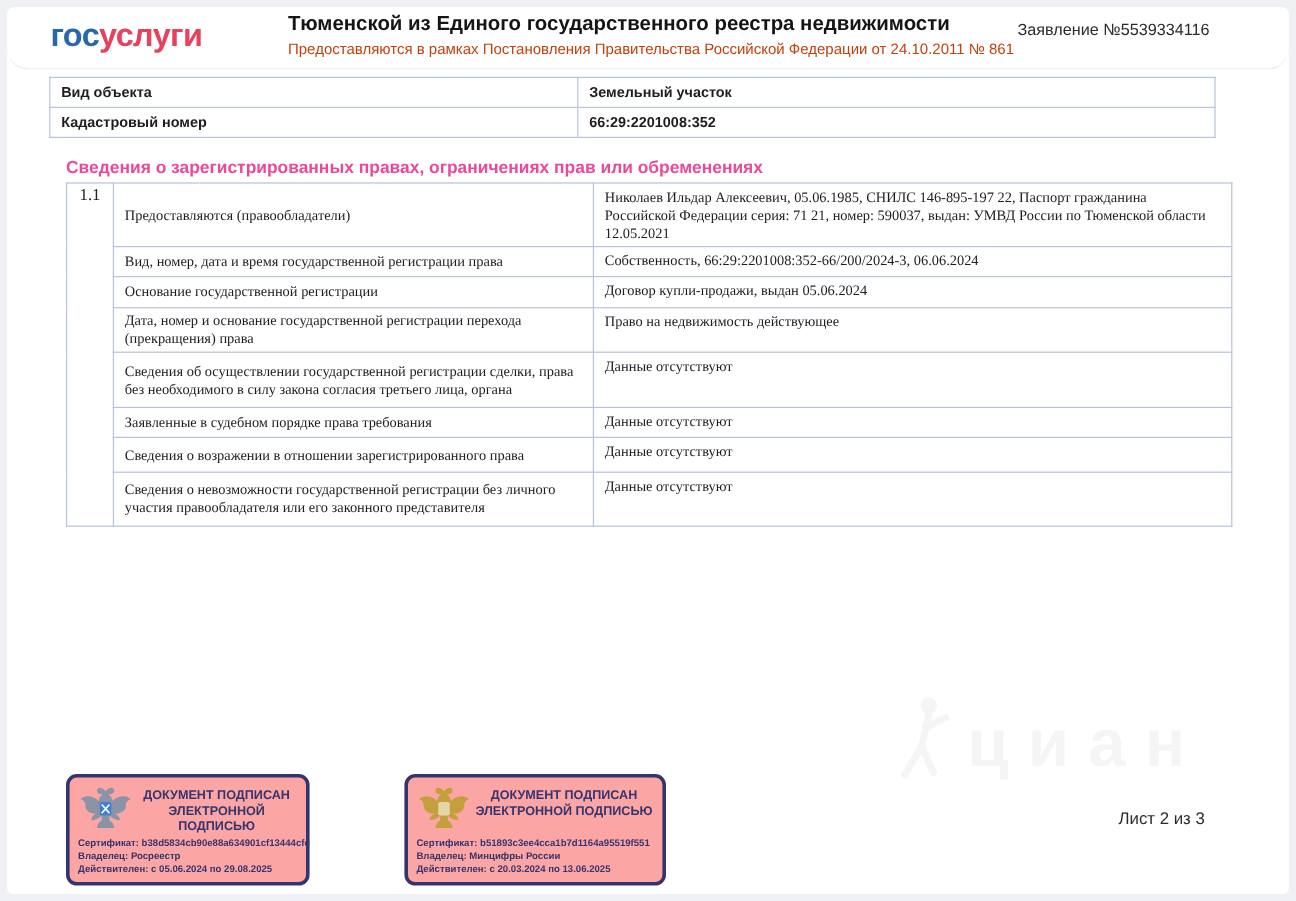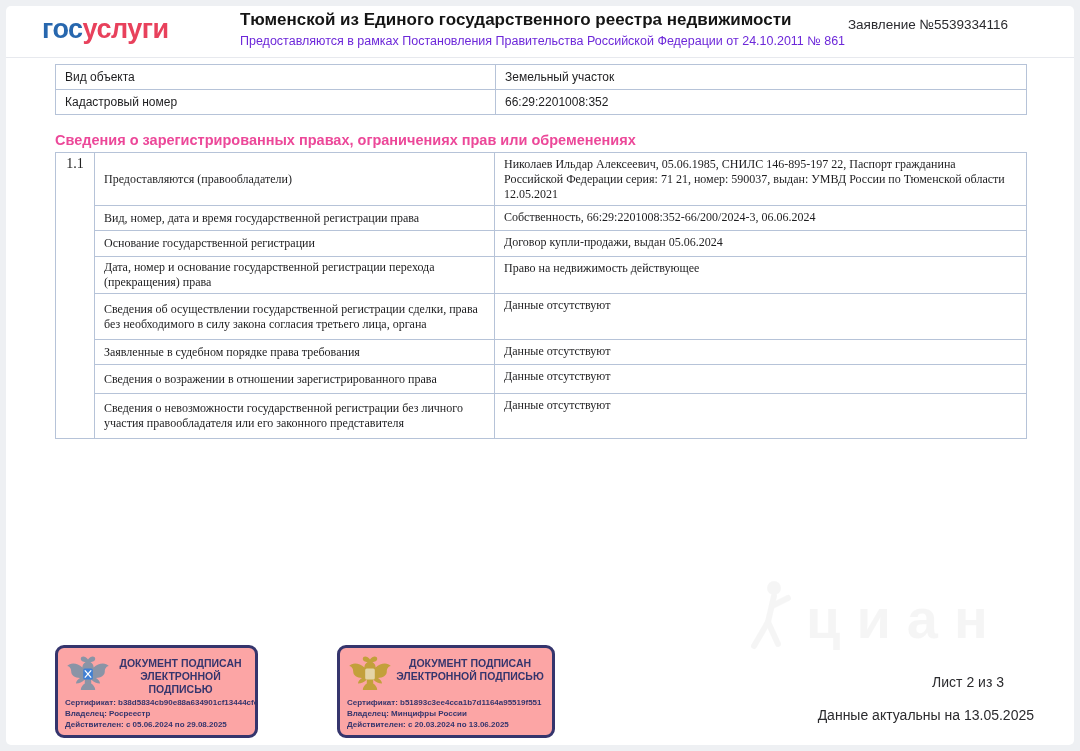--- a/index.html
+++ b/index.html
@@ -7,36 +7,36 @@
     width:1080px;height:751px;position:relative;overflow:hidden;
     background:#eef0f3;
     font-family:"Liberation Sans","DejaVu Sans",sans-serif;
     -webkit-font-smoothing:antialiased;
   }
   .page{
     position:absolute;left:6px;top:6px;width:1068px;height:739px;
     background:#ffffff;border-radius:5px;
   }
   
-  .header{position:relative;height:51px;border-bottom:1px solid #e7e9ee;}
+  .header{position:relative;height:51px;border-bottom:1px solid #e7e9ee;border-radius:18px;}
   .logo{position:absolute;left:36px;top:8px;font-size:27px;font-weight:bold;letter-spacing:-.5px;}
   .logo .gos{color:#2767ae;}
   .logo .uslugi{color:#e8415c;}
   .title-block{position:absolute;left:234px;top:4px;}
   .doc-title{font-size:17px;font-weight:700;color:#151515;}
-  .doc-subtitle{font-size:12.5px;color:#6d28d9;margin-top:4px;}
+  .doc-subtitle{font-size:12.5px;color:#c2410c;margin-top:4px;}
   .appnum{position:absolute;right:66px;top:11px;font-size:13.5px;color:#2a2a2e;}
   
   table{border-collapse:collapse;table-layout:fixed;width:972px;}
   td{
     border:1px solid #b6c3d8;font-size:12px;color:#1d1d1f;
     padding:3px 9px;line-height:15px;vertical-align:middle;
     overflow:hidden;
   }
-  .object-table{position:absolute;left:49px;top:58px;}
+  .object-table{position:absolute;left:35px;top:58px;font-weight:bold;}
   .object-table tr{height:25px;}
   .object-table .c1{width:421px;}
   .section-heading{
     position:absolute;left:49px;top:126px;width:972px;
     font-size:14.5px;font-weight:700;color:#ec4899;
   }
   .main-table{position:absolute;left:49px;top:146px;font-family:Liberation Serif, serif;}
   .main-table .cnum{width:38px;text-align:center;vertical-align:top;
     font-size:14px;padding:3px 0 0 0;color:#222;}
   .main-table .clabel{width:381px;}
@@ -184,15 +184,14 @@
         <rect x="24" y="19" width="12" height="14" rx="2" fill="#ffffff" opacity="0.55"></rect>
       </svg>
       <div class="stamp-title">ДОКУМЕНТ ПОДПИСАН ЭЛЕКТРОННОЙ ПОДПИСЬЮ</div>
     </div>
     <div class="stamp-info">Сертификат: b51893c3ee4cca1b7d1164a95519f551</div>
     <div class="stamp-info">Владелец: Минцифры России</div>
     <div class="stamp-info">Действителен: с 20.03.2024 по 13.06.2025</div>
   </div>
 
   <div class="sheet">Лист 2 из 3</div>
-  <div class="actual">Данные актуальны на 13.05.2025</div>
 
 </div>
 
 </body></html>

